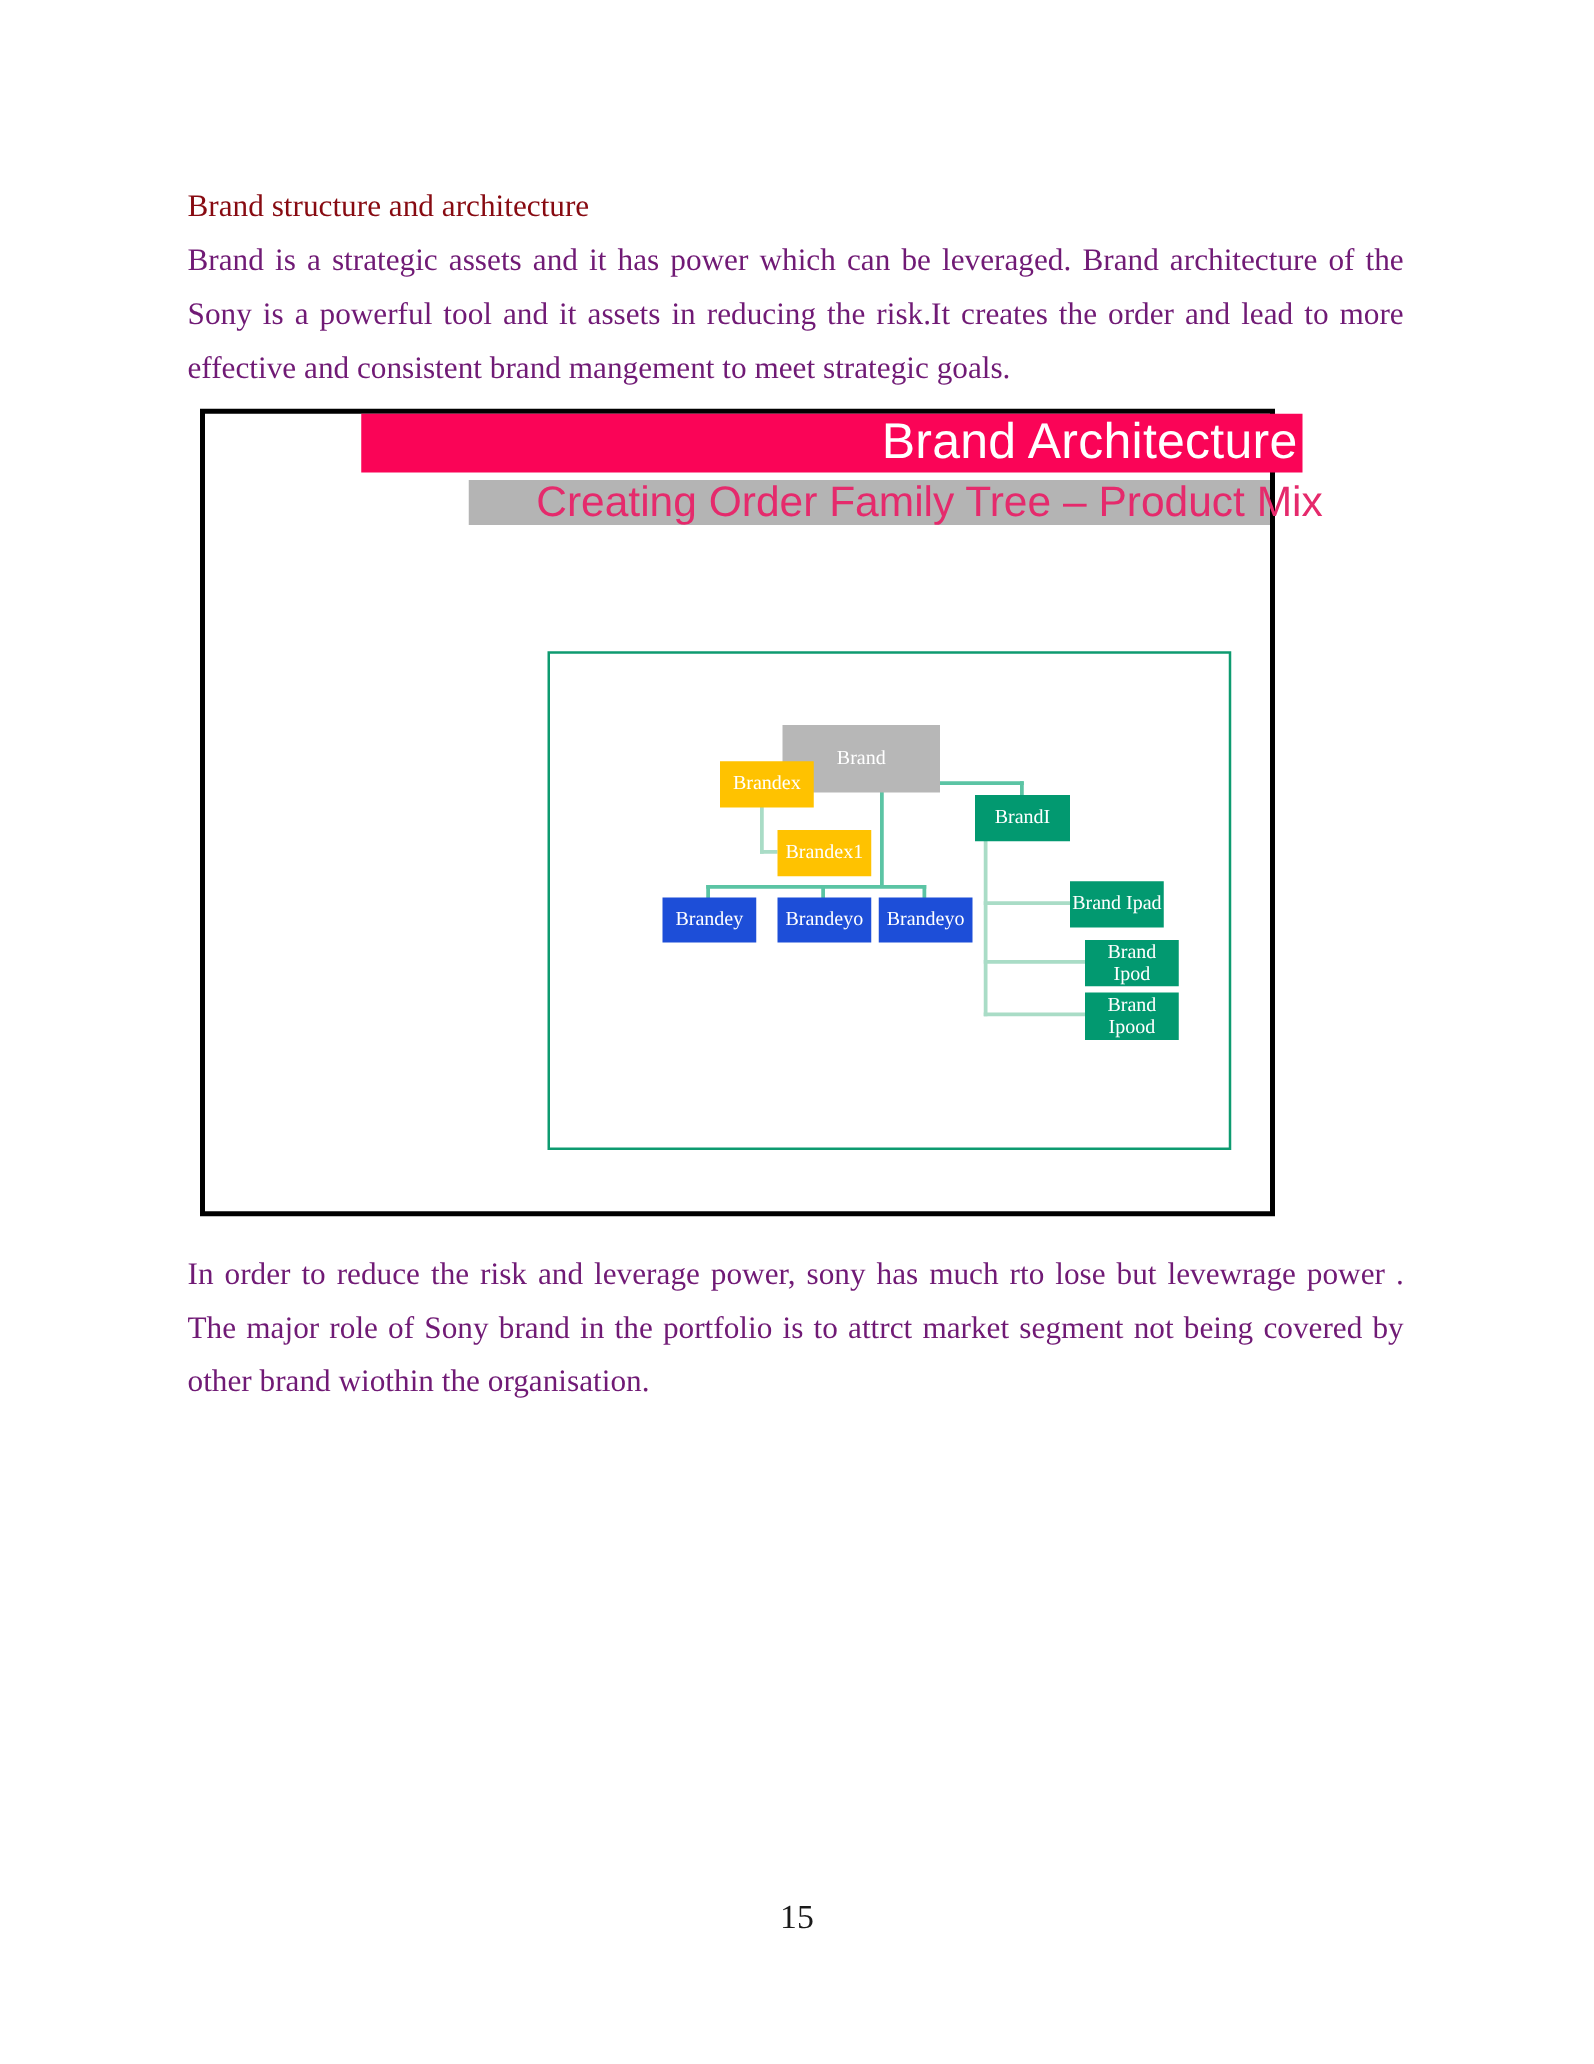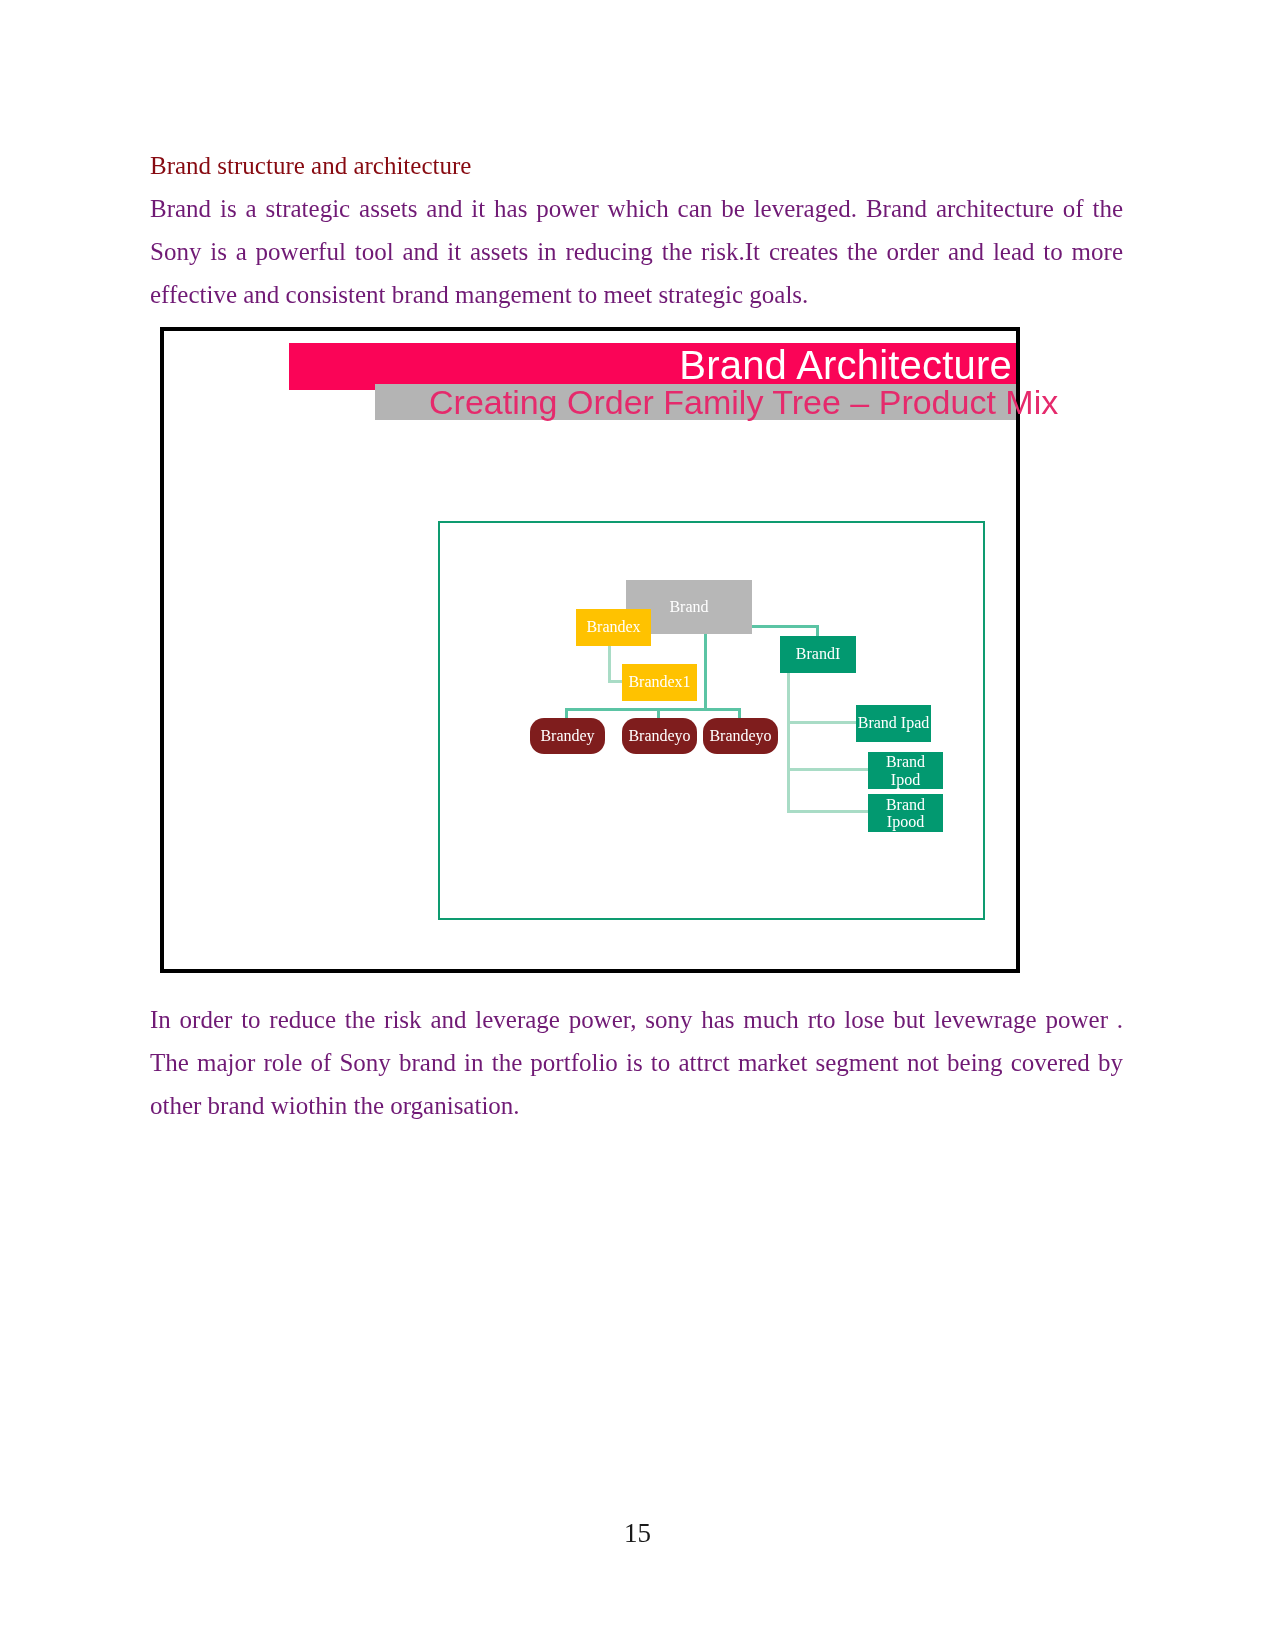--- a/index.html
+++ b/index.html
@@ -37,22 +37,23 @@
   .figure {
     position:absolute;
     left:160px; top:327px; width:860px; height:646px;
     border:4px solid #000;
     box-sizing:border-box;
     background:#fff;
   }
   .fig-inner { position:absolute; left:0; top:0; right:0; bottom:0; }
 
   .pinkbar {
-    position:absolute; left:125px; top:12px; width:727px; height:47px;
+    position:absolute; left:125px; top:0px; width:727px; height:47px;
     background:#FA0457;
+    padding-left:26px;
   }
   .pinktitle {
     position:absolute; right:4px; top:2px;
     font-family:"Liberation Sans", sans-serif;
     font-size:40px; line-height:40px; color:#ffffff; font-weight:400;
     white-space:nowrap; letter-spacing:0.2px;
   }
   .greybar {
     position:absolute; left:211px; top:53px; width:641px; height:36px;
     background:#B4B4B4;
@@ -76,21 +77,21 @@
     color:#ffffff;
     font-family:"Liberation Serif", serif;
     font-size:16px;
     text-align:center;
     line-height:18px;
     box-sizing:border-box;
     padding-bottom:1px;
   }
   .n-grey   { background:#B7B7B7; }
   .n-yellow { background:#FFC200; }
-  .n-purple { background:#7f1d1d;border-radius:14px; }
+  .n-purple { background:#1d4ed8; }
   .n-teal   { background:#029970; }
 
   .conn { position:absolute; }
   .c-dark  { background:#5BC4A4; }
   .c-light { background:#A9DCC6; }
   .wrap2 { padding-bottom:0; }
   .wrap2 span { display:block; width:40px; margin:0 auto; line-height:17.5px; }
 </style>
 </head>
 <body>

